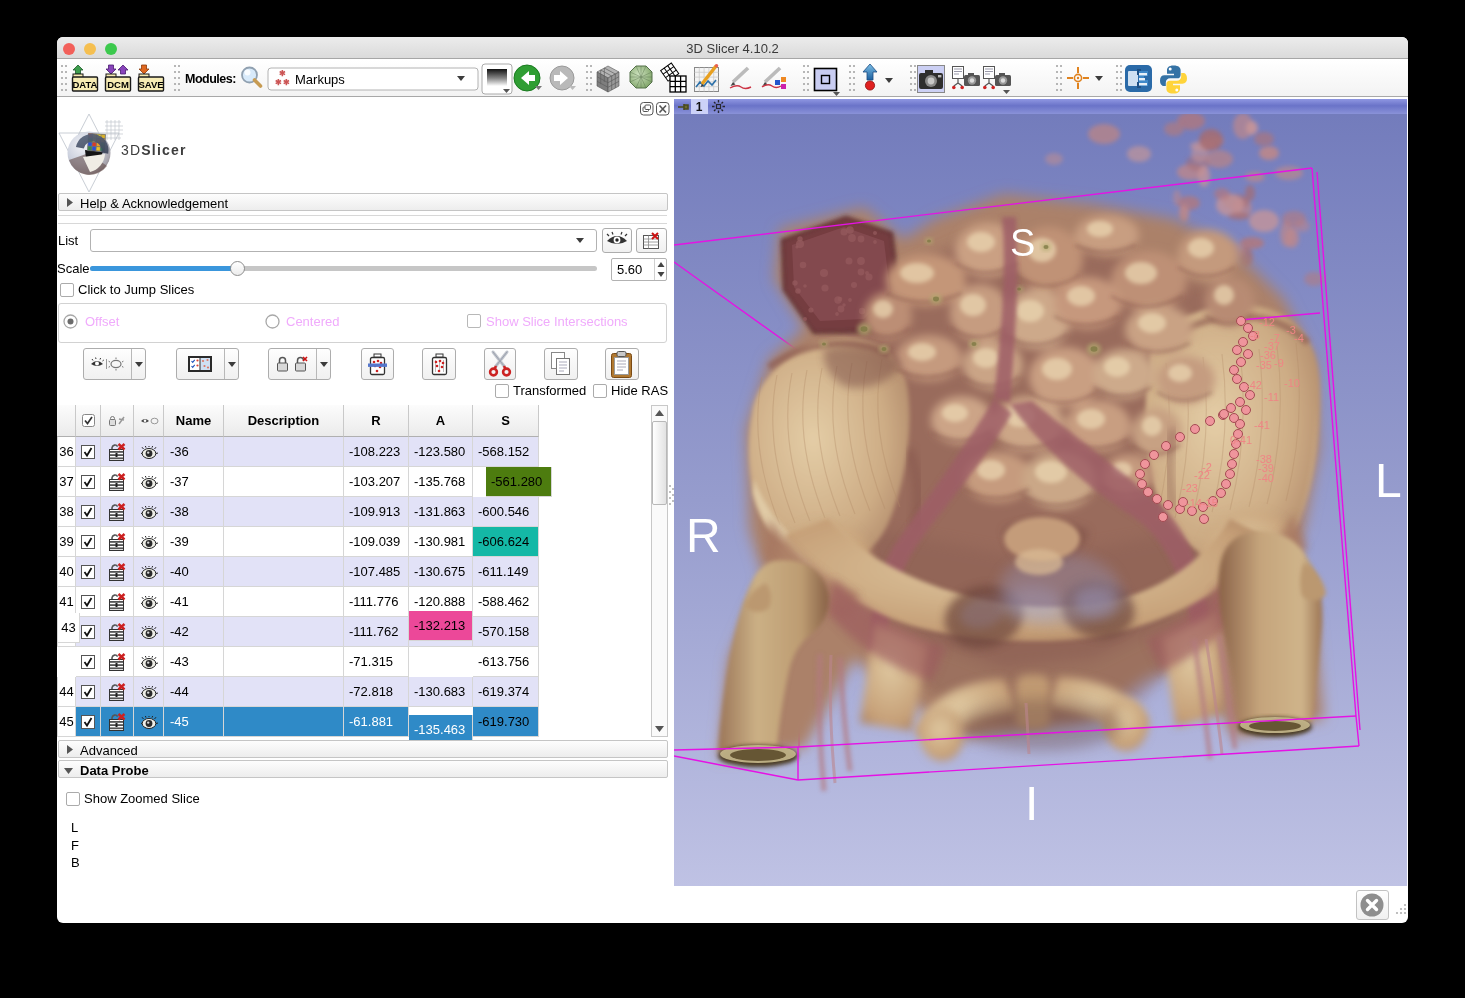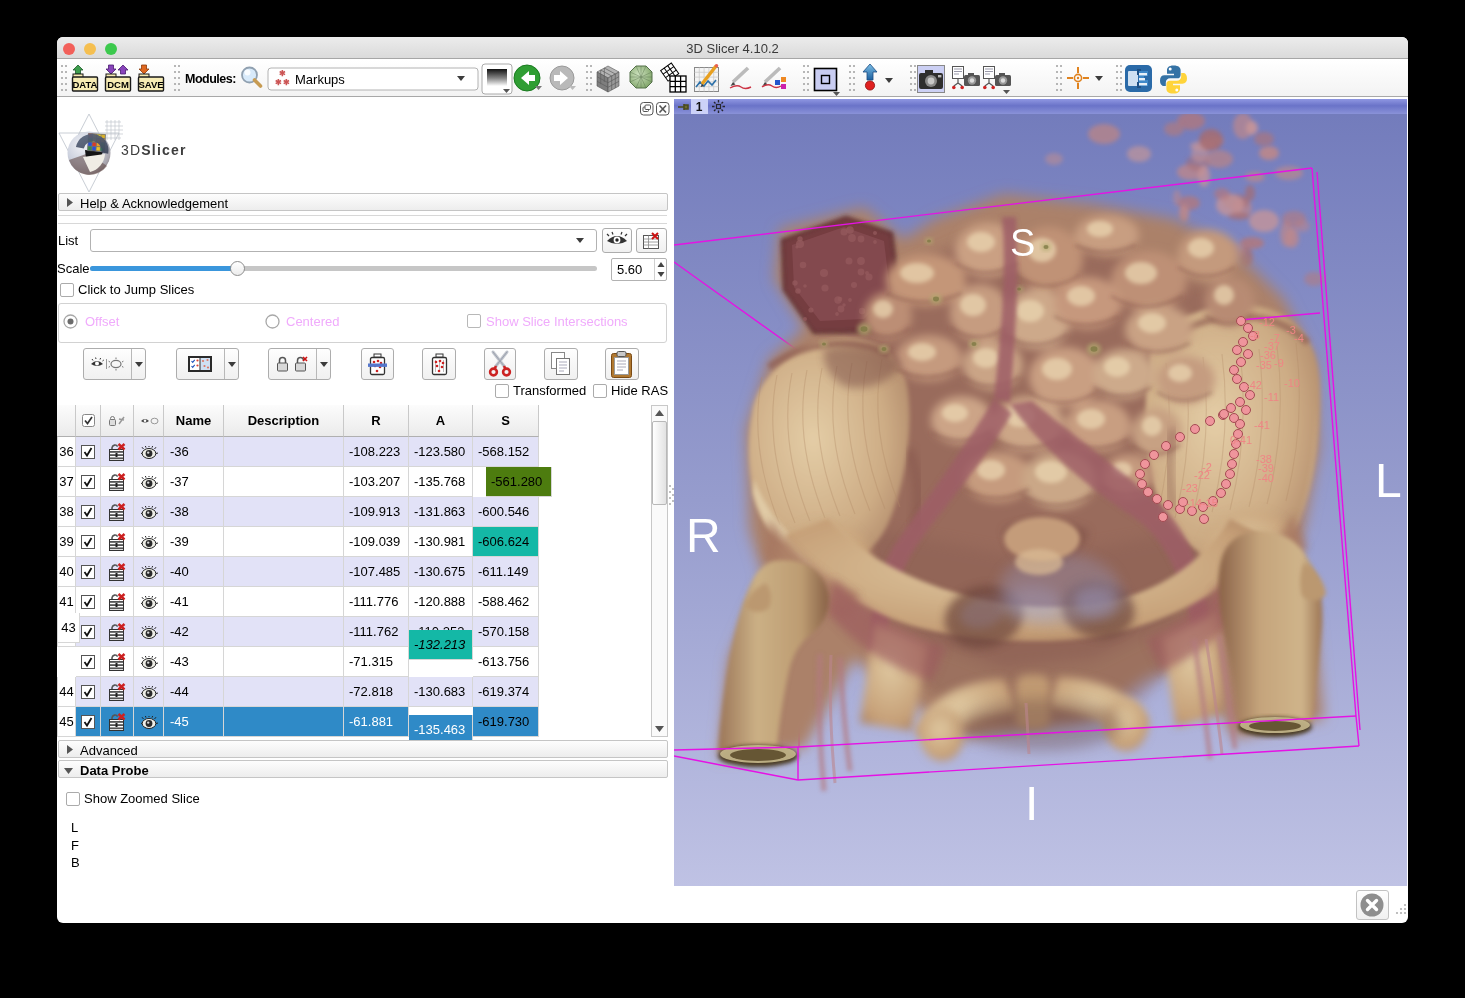--- a/index.html
+++ b/index.html
@@ -828,21 +828,21 @@
         <g>
 <ellipse cx="8" cy="7.5" rx="6.8" ry="5" fill="#efefe8" stroke="#222" stroke-width="1"></ellipse>
 <circle cx="8" cy="7.5" r="3.4" fill="#2a2a2a"></circle>
           <circle cx="7.2" cy="6.6" r="1.2" fill="#d8d8d8"></circle>
 <path d="M2.5,3 L1,1.2 M5,1.6 L4.2,-0.4 M8,1 L8,-1 M11,1.6 L11.8,-0.4 M13.5,3 L15,1.2 M1,7.5 L-1,7 M15,7.5 L17,7" stroke="#222" stroke-width="1"></path>
         </g>
       </svg>
 <div class="cell" style="left:164px; top:647px; width:60px; background:#ffffff; color:#000000; padding-left:6px;">-43</div>
 <div class="cell" style="left:224px; top:647px; width:120px; background:#ffffff;"></div>
 <div class="cell" style="left:344px; top:647px; width:65px; background:#ffffff; color:#000000; padding-left:5px;">-71.315</div>
-<div class="cell" style="left:409px; top:630px; width:64px; background:#14b8a6; color:#000000; padding-left:5px;font-style:italic;">-132.213</div>
+<div class="cell" style="left:409px; top:611px; width:64px; background:#ec4899; color:#000000; padding-left:5px;">-132.213</div>
 <div class="cell" style="left:473px; top:647px; width:66px; background:#ffffff; color:#000000; padding-left:5px;">-613.756</div>
 <div class="cell rownum" style="left:57px; top:677px; width:19px; border-left:1px solid #d6d6d6;">44</div>
 <div class="cell" style="left:76px; top:677px; width:25px; background:#e2e2f7;"></div>
 <svg class="abs" style="left:81px; top:685px;" width="15" height="15">
         <rect x="0.5" y="0.5" width="13" height="13" fill="#fff" stroke="#555"></rect>
         <path d="M3.5,7 6,10.5 10.5,3" stroke="#111" stroke-width="1.8" fill="none"></path>
       </svg>
 <div class="cell" style="left:101px; top:677px; width:33px; background:#e2e2f7;"></div>
 <svg class="abs" style="left:109px; top:683px;" width="18" height="18">
         <g>

